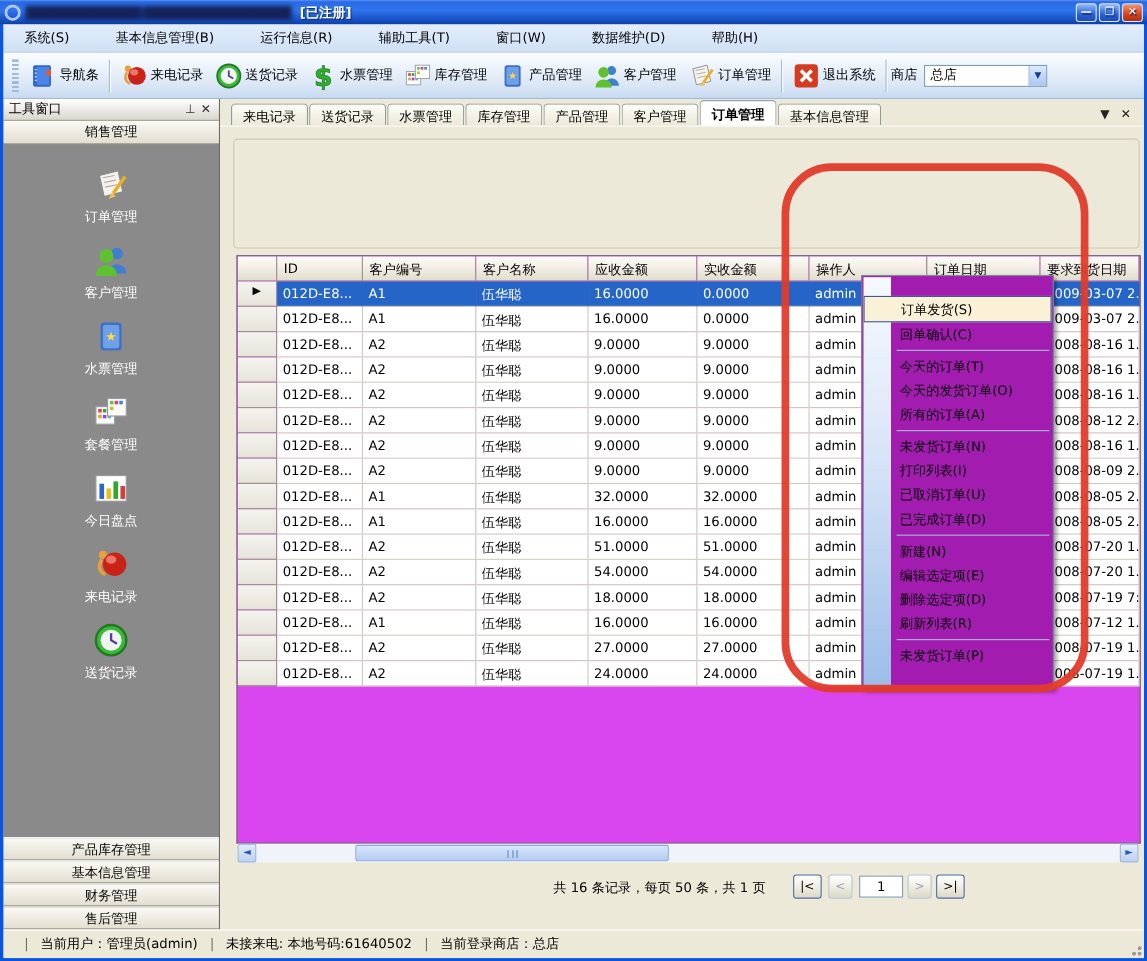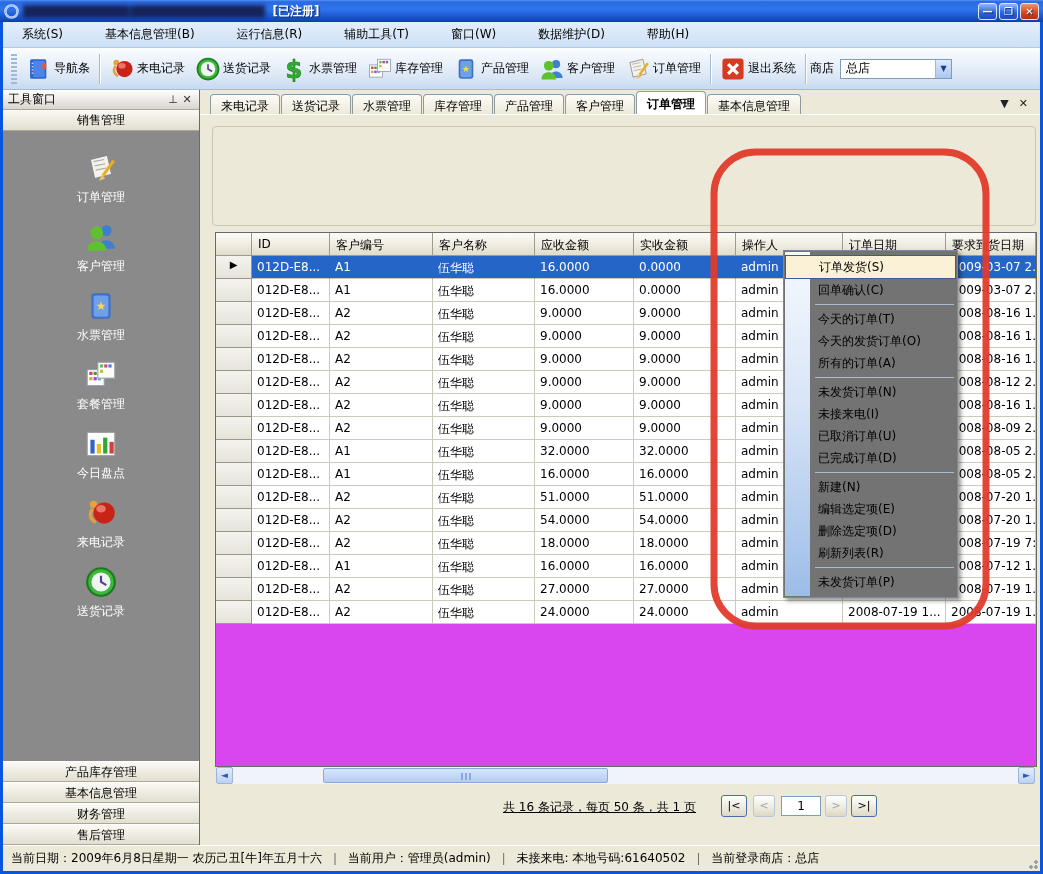--- a/index.html
+++ b/index.html
@@ -110,40 +110,40 @@
     display:flex; align-items:center; }
   .sc-btn { width:17px; height:17px; background:linear-gradient(180deg,#e2ecfb,#bcd2f2); border:1px solid #9ab4dc;
     border-radius:2px; color:#2a5ab0; font-size:9px; text-align:center; line-height:15px; font-weight:bold; }
   .sc-btn.right { margin-left:auto; }
   .sc-thumb { margin-left:90px; width:285px; height:15px; border-radius:2px;
     background:linear-gradient(180deg,#d8e6fb,#b4ccf2); border:1px solid #88aade; position:relative; }
   .sc-thumb::after { content:""; position:absolute; left:50%; top:4px; width:10px; height:7px; transform:translateX(-50%);
     background:repeating-linear-gradient(90deg,#8aaade 0 2px,transparent 2px 4px); }
 
   
-  .pager-summary { position:absolute; left:503px; top:799px; z-index:22;text-decoration:underline; }
+  .pager-summary { position:absolute; left:503px; top:799px; z-index:22; }
   .pg-btn { position:absolute; top:795px; height:22px; z-index:22; text-align:center; line-height:20px; font-size:11px;
     background:linear-gradient(180deg,#ffffff,#eceadd 60%,#dcd8c4); border:1px solid #4a6ea8; border-radius:3px; }
   .pg-btn.dim { border-color:#b8c6d8; color:#9aa4b2; }
   .pg-box { position:absolute; top:796px; height:20px; background:#fff; border:1px solid #7f9db9; z-index:22;
     text-align:center; line-height:18px; }
 
   
   .statusbar { position:absolute; left:3px; top:845px; width:1037px; height:26px; background:#ece9d8; z-index:40;
     border-top:1px solid #fff; display:flex; align-items:center; padding:0 8px; white-space:nowrap; overflow:hidden; }
   .sb-div { margin:0 7px; color:#444; }
   .grip { position:absolute; right:2px; bottom:2px; width:12px; height:12px;
     background:
       radial-gradient(circle at 10px 10px, #9a9a9a 1.5px, transparent 2px),
       radial-gradient(circle at 5px 10px, #9a9a9a 1.5px, transparent 2px),
       radial-gradient(circle at 10px 5px, #9a9a9a 1.5px, transparent 2px); }
 
   
-  .ctxmenu { position:absolute; left:783px; top:250px; width:175px; z-index:55; background:#737373;
-    border:1px solid #7a8a9a; box-shadow:3px 3px 4px rgba(0,0,0,.4); padding:4px 1px; }
+  .ctxmenu { position:absolute; left:783px; top:250px; width:175px; z-index:55; background:#a21caf;
+    border:1px solid #7a8a9a; box-shadow:3px 3px 4px rgba(0,0,0,.4); padding:18px 1px; }
   .ctxmenu::before { content:""; position:absolute; left:1px; top:1px; bottom:1px; width:25px;
     background:linear-gradient(180deg,#f6faff 0%,#d7e4f7 45%,#9cbde8 100%); }
   .mi { position:relative; height:22px; line-height:22px; padding-left:33px; cursor:default; }
   .mi.hl { background:#fbf1d6; border:1px solid #3b5a98; height:24px; line-height:22px; }
   .msep { position:relative; height:1px; background:#aabbd0; margin:3px 2px 3px 30px; }
 
   
   .annot { position:absolute; left:698px; top:140px; z-index:60; pointer-events:none; }
 </style>
 </head>
@@ -624,40 +624,39 @@
   <span class="pager-summary">共 16 条记录，每页 50 条，共 1 页</span>
   <span class="pg-btn" style="left:721px;width:26px">|&lt;</span>
   <span class="pg-btn dim" style="left:753px;width:22px">&lt;</span>
   <span class="pg-box" style="left:781px;width:40px">1</span>
   <span class="pg-btn dim" style="left:825px;width:22px">&gt;</span>
   <span class="pg-btn" style="left:851px;width:26px">&gt;|</span>
   <span class="btn" style="left:883px;top:794px;width:76px">导出当前页</span>
   <span class="btn" style="left:963px;top:794px;width:74px">导出全部页</span>
 
   <div class="statusbar">
-    <span>当前日期：2009年6月8日星期一  农历己丑[牛]年五月十六</span>
     <span class="sb-div">｜</span>
     <span>当前用户：管理员(admin)</span>
     <span class="sb-div">｜</span>
     <span>未接来电:  本地号码:61640502</span>
     <span class="sb-div">｜</span>
     <span>当前登录商店：总店</span>
     <span class="grip"></span>
   </div>
 
   <div class="ctxmenu" id="ctxmenu">
       <div class="mi hl">订单发货(S)</div>
       <div class="mi">回单确认(C)</div>
       <div class="msep"></div>
       <div class="mi">今天的订单(T)</div>
       <div class="mi">今天的发货订单(O)</div>
       <div class="mi">所有的订单(A)</div>
       <div class="msep"></div>
       <div class="mi">未发货订单(N)</div>
-      <div class="mi">未接来电(I)</div>
+      <div class="mi">打印列表(I)</div>
       <div class="mi">已取消订单(U)</div>
       <div class="mi">已完成订单(D)</div>
       <div class="msep"></div>
       <div class="mi">新建(N)</div>
       <div class="mi">编辑选定项(E)</div>
       <div class="mi">删除选定项(D)</div>
       <div class="mi">刷新列表(R)</div>
       <div class="msep"></div>
       <div class="mi">未发货订单(P)</div>
     </div>

